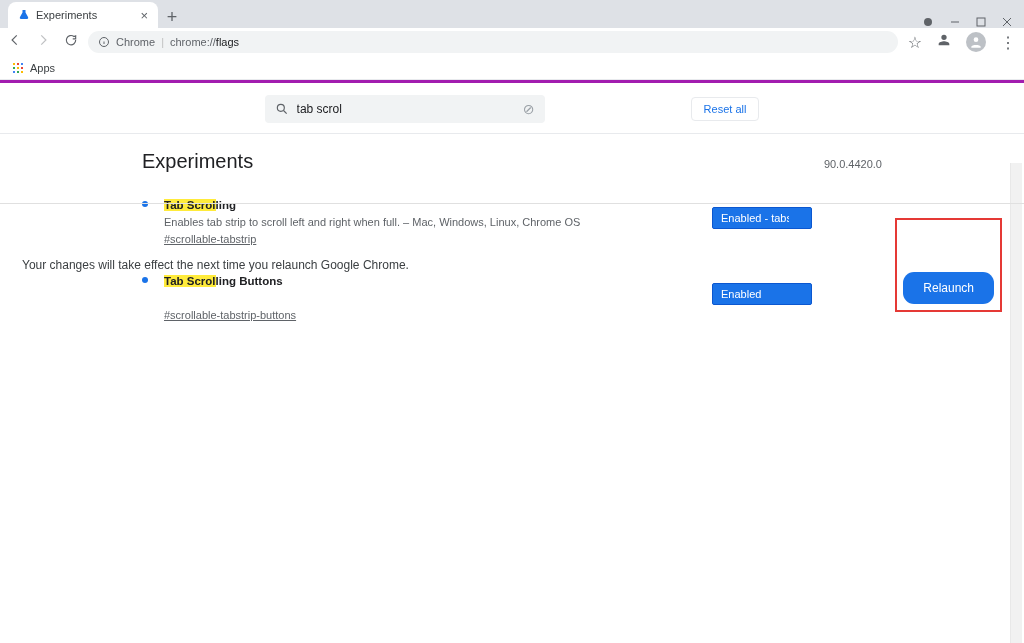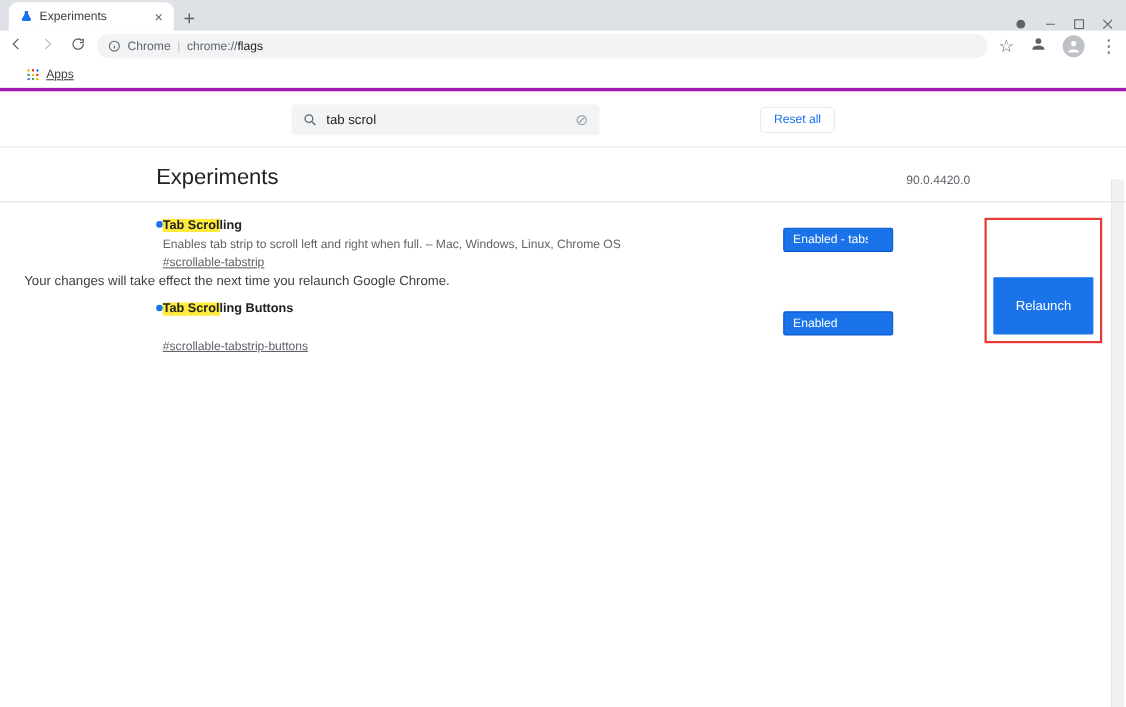--- a/index.html
+++ b/index.html
@@ -19,21 +19,21 @@
 .nav-icons svg { width: 14px; height: 14px; }
 .omnibox { flex: 1; background: #f1f3f4; border-radius: 14px; height: 22px; display: flex; align-items: center; padding: 0 10px; gap: 6px; font-size: 11px; color: #5f6368; }
 .omnibox .origin { color: #5f6368; }
 .omnibox .sep { color: #c0c0c0; }
 .omnibox .path { color: #5f6368; }
 .omnibox .path b { color: #202124; font-weight: 500; }
 .right-icons { display: flex; gap: 14px; align-items: center; color: #5f6368; }
 .right-icons .avatar { width: 20px; height: 20px; background: #bdc1c6; border-radius: 50%; display:flex; align-items:center; justify-content:center; }
 
 
-.bookmarks { height: 24px; border-bottom: 1px solid #e8eaed; display: flex; align-items: center; padding: 0 24px; gap: 6px; font-size: 11px; color: #3c4043; text-decoration: underline; }
+.bookmarks { height: 24px; border-bottom: 1px solid #e8eaed; display: flex; align-items: center; padding: 0 12px; gap: 6px; font-size: 11px; color: #3c4043; }
 .apps-icon { width: 12px; height: 12px; background:
   radial-gradient(circle at 2px 2px,#fbbc04 1px,transparent 1.2px),
   radial-gradient(circle at 6px 2px,#ea4335 1px,transparent 1.2px),
   radial-gradient(circle at 10px 2px,#4285f4 1px,transparent 1.2px),
   radial-gradient(circle at 2px 6px,#34a853 1px,transparent 1.2px),
   radial-gradient(circle at 6px 6px,#fbbc04 1px,transparent 1.2px),
   radial-gradient(circle at 10px 6px,#ea4335 1px,transparent 1.2px),
   radial-gradient(circle at 2px 10px,#4285f4 1px,transparent 1.2px),
   radial-gradient(circle at 6px 10px,#34a853 1px,transparent 1.2px),
   radial-gradient(circle at 10px 10px,#fbbc04 1px,transparent 1.2px); }
@@ -51,35 +51,35 @@
 .content { width: 740px; margin: 0 auto; padding-top: 16px; }
 .header-row { display:flex; justify-content:space-between; align-items:baseline; }
 .header-row h1 { font-size: 20px; font-weight: 400; color:#202124; }
 .version { font-size: 11px; color:#5f6368; }
 
 .tabs { display:flex; margin-top:16px; }
 .tablink { flex:1; text-align:center; font-size:12px; padding:8px 0; border-bottom:1px solid #dadce0; color:#5f6368; cursor:pointer; }
 .tablink.active { color:#1a73e8; border-bottom:2px solid #1a73e8; }
 
 .flags { margin-top: 24px; width: 470px; }
-.flag { display:flex; gap:0; margin-bottom: 26px; }
+.flag { display:flex; gap:16px; margin-bottom: 26px; }
 .flag-body { flex:1; font-size:11px; color:#5f6368; line-height:1.5; }
 .flag-title { display:inline; font-weight:600; color:#202124; font-size:11.5px; }
 .flag-title .hl { background:#ffeb3b; }
 .flag-dot { width:6px; height:6px; background:#1a73e8; border-radius:50%; margin-top:4px; flex-shrink:0; }
 .flag-link { color:#5f6368; text-decoration:underline; font-size:11px; }
 .flag-select { position:absolute; background:#1a73e8; color:#fff; border:1px solid #0b57d0; font-size:11px; height:22px; padding:0 22px 0 8px; appearance:none; -webkit-appearance:none; border-radius:2px; }
 .select-wrap { position:relative; display:inline-block; }
 .select-wrap::after { content:'▾'; position:absolute; right:6px; top:3px; color:#fff; font-size:10px; pointer-events:none; }
 
 
 .footer { position:absolute; bottom:12px; left:0; right:0; border-top:1px solid #e0e0e0; padding:14px 22px 0; display:flex; justify-content:space-between; align-items:center; }
 .footer-text { font-size:12px; color:#3c4043; }
 .relaunch-wrap { border:2px solid #e53935; padding:6px; }
-.relaunch { background:#1a73e8; color:#fff; border:none; font-size:12px; padding:19px 20px; border-radius:1px;margin-top:46px; }
+.relaunch { background:#1a73e8; color:#fff; border:none; font-size:12px; padding:9px 20px; border-radius:11px;margin-top:46px; }
 
 .scrollbar-stub { position:absolute; right:2px; top:80px; width:12px; height:500px; background:#f1f1f1; border-left:1px solid #e8e8e8; }
 </style>
 </head>
 <body>
 
 <div class="titlebar">
   <div class="tab">
     <svg width="12" height="12" viewBox="0 0 24 24">
         <path fill="#1a73e8" d="M9 2v5l-5 9c-1 2 0 4 2 4h12c2 0 3-2 2-4l-5-9V2H9z"></path>

